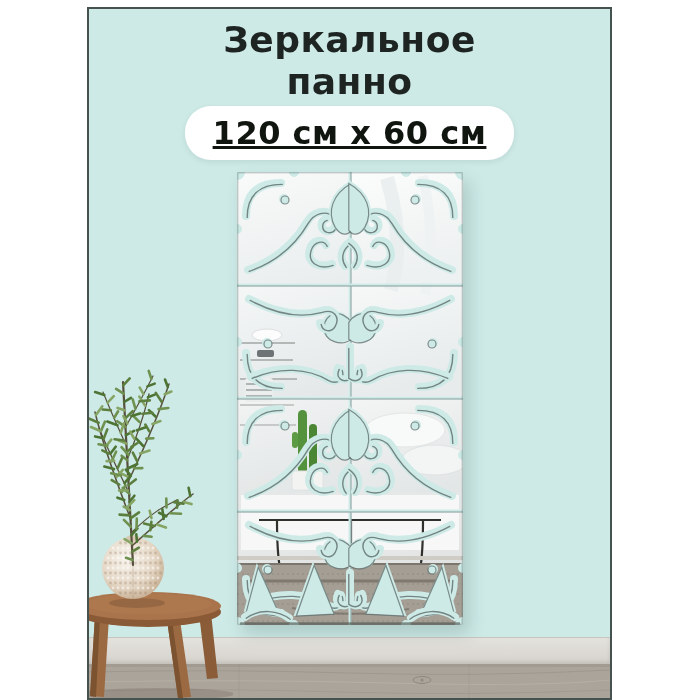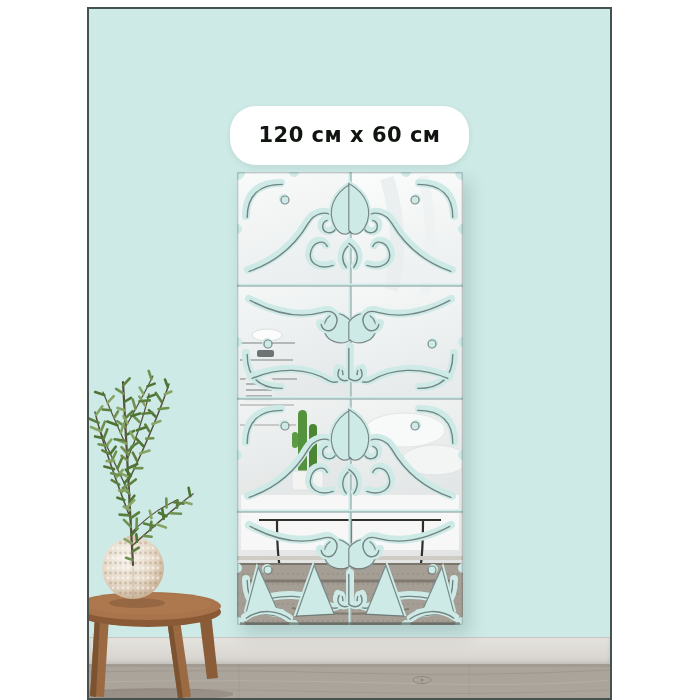--- a/index.html
+++ b/index.html
@@ -13,24 +13,25 @@
     box-sizing:border-box;border:2px solid var(--frame_border,#46524f);
     background:var(--wall,#cdeae7);overflow:hidden;
   }
   .title{
     position:absolute;top:10px;left:0;right:0;text-align:center;
     font-weight:700;font-size:36px;line-height:1.17;letter-spacing:.5px;
     color:var(--title_text,#1d2422);
   }
   .badge-wrap{position:absolute;top:97px;left:0;right:0;text-align:center;}
   .badge{
-    display:inline-block;padding:17px 28px;border-radius:26px;
+    display:inline-block;padding:8px 28px;border-radius:26px;
     background:var(--badge_bg,#ffffff);color:var(--badge_text,#101510);
-    font-weight:700;font-size:21px;line-height:1.2;letter-spacing:.5px;
+    font-weight:700;font-size:32px;line-height:1.2;letter-spacing:.5px;
     box-shadow:0 2px 6px rgba(0,0,0,.08);
+    text-decoration:underline;
   }
   .baseboard{
     position:absolute;left:0;right:0;top:628px;height:27px;
     background:linear-gradient(var(--baseboard,#e4e2dd),#d5d2cc);
     border-top:1px solid #c9c6c0;box-shadow:inset 0 -3px 4px rgba(0,0,0,.10);
   }
   .floor{position:absolute;left:0;right:0;top:655px;bottom:0;}
   .floor svg{display:block;width:100%;height:100%;}
   .mirror{
     position:absolute;left:148px;top:163px;width:226px;height:453px;
@@ -506,17 +507,21 @@
           <path d="M49.5,168.8 l0.3,-10.2" stroke="#6f9150" stroke-width="2.6" stroke-linecap="round" fill="none"></path>
           <path d="M57.0,163.5 l10.6,2.4" stroke="#5d7f3e" stroke-width="2.6" stroke-linecap="round" fill="none"></path>
           <path d="M64.5,158.1 l-1.8,-7.3" stroke="#86a565" stroke-width="2.6" stroke-linecap="round" fill="none"></path>
           <path d="M72.0,152.8 l7.4,3.5" stroke="#4e7434" stroke-width="2.6" stroke-linecap="round" fill="none"></path>
           <path d="M79.5,147.5 l-0.2,-8.9" stroke="#6f9150" stroke-width="2.6" stroke-linecap="round" fill="none"></path>
           <path d="M87.0,142.1 l9.5,1.6" stroke="#5d7f3e" stroke-width="2.6" stroke-linecap="round" fill="none"></path>
         </g>
     </g>
   </svg>
 
+  <div class="title">
+    <div>Зеркальное</div>
+    <div>панно</div>
+  </div>
   <div class="badge-wrap">
     <span class="badge">120 см x 60 см</span>
   </div>
 
 </div>
 
 </body></html>

